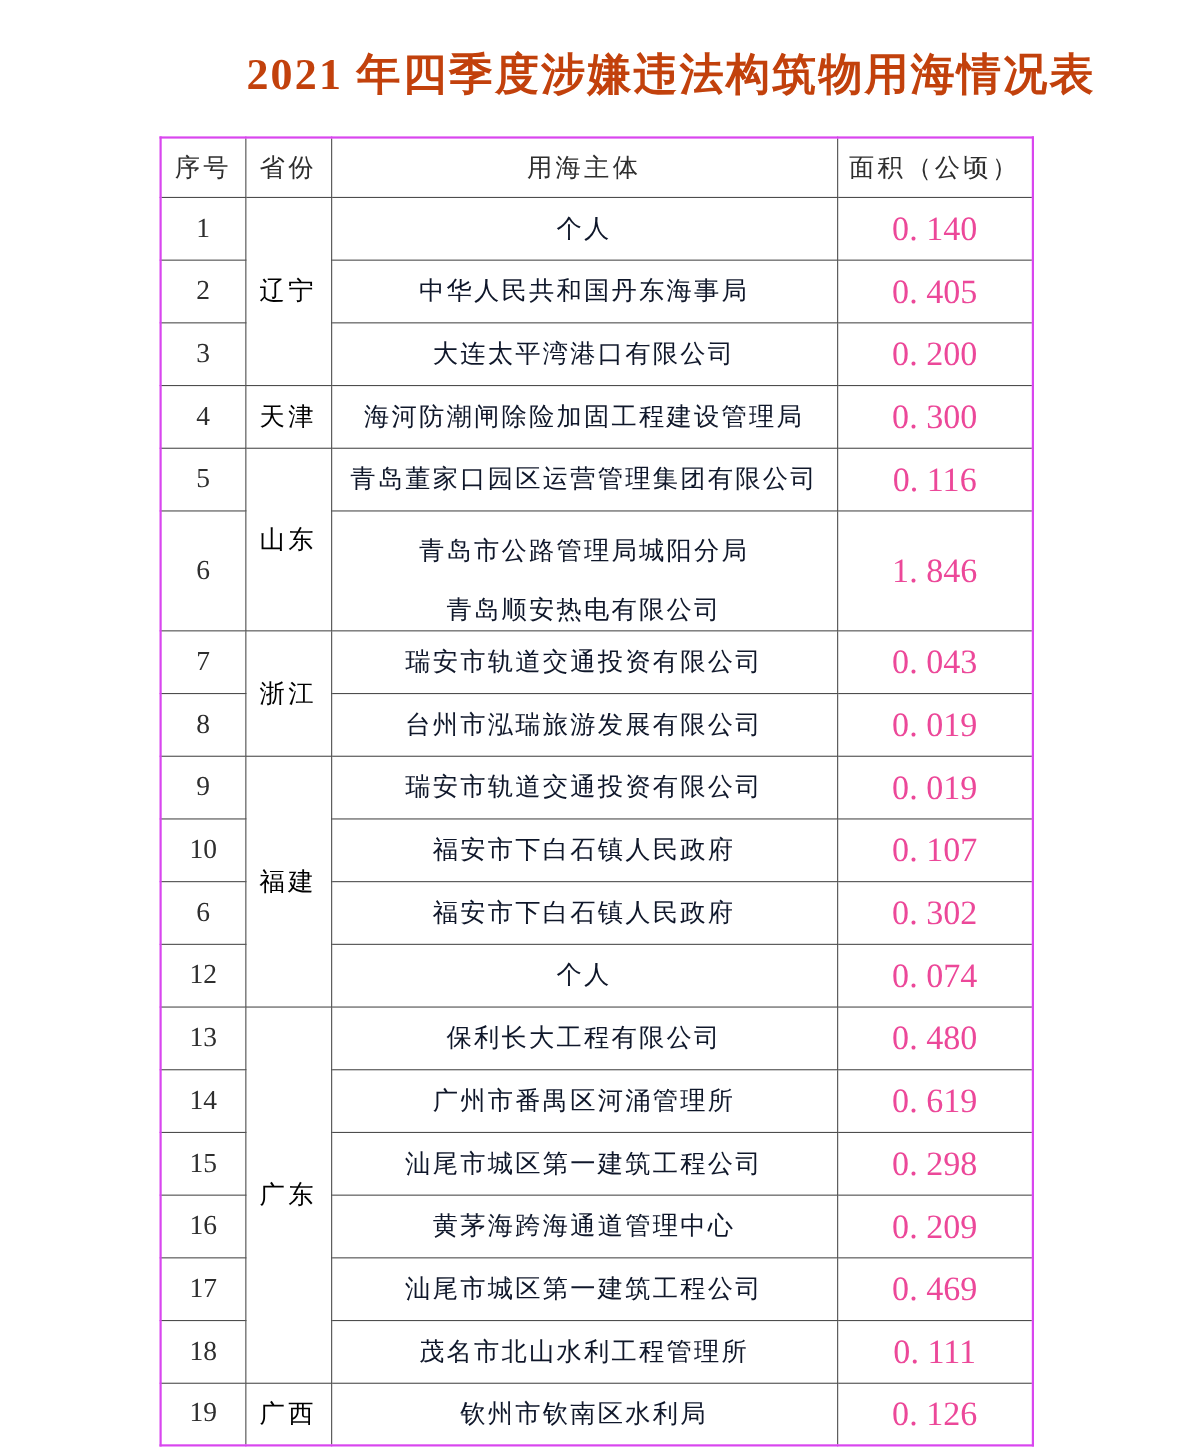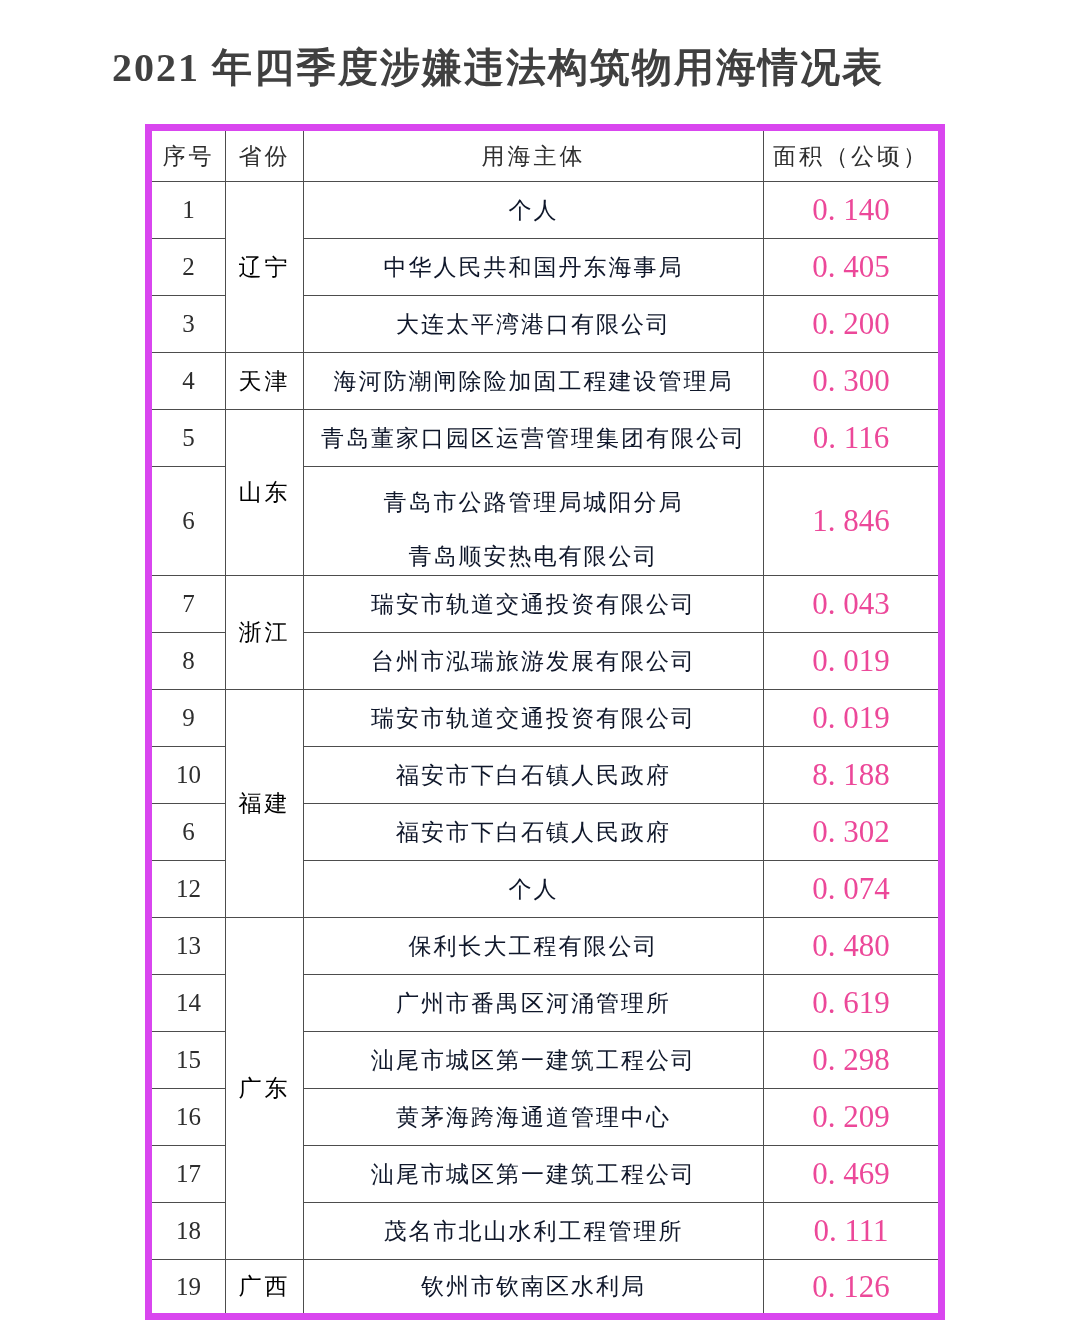--- a/index.html
+++ b/index.html
@@ -14,36 +14,36 @@
     font-family: "Liberation Serif", "DejaVu Serif", serif;
     color: #333333;
     overflow: hidden;
   }
   .doc-title {
     margin: 0;
     position: absolute;
     top: 40px;
     left: 0;
     width: 996px;
-    text-align: center;
+    text-align: right;
     font-size: 40px;
     font-weight: bold;
     letter-spacing: 2px;
-    color: #404040;
+    color: #c2410c;
     font-family: "Liberation Serif", "DejaVu Serif", serif;
   }
   .tbl-wrap {
     position: absolute;
     left: 145px;
     top: 124px;
   }
   table.sea-table {
     border-collapse: collapse;
     table-layout: fixed;
-    border: 7px solid #d946ef;
+    border: 2px solid #d946ef;
   }
   table.sea-table col.c-no   { width: 77px; }
   table.sea-table col.c-prov { width: 78px; }
   table.sea-table col.c-ent  { width: 460px; }
   table.sea-table col.c-area { width: 178px; }
   table.sea-table th,
   table.sea-table td {
     border: 1px solid #4d4d4d;
     text-align: center;
     vertical-align: middle;
@@ -136,21 +136,21 @@
       </tr>
       <tr>
         <td class="no">9</td>
         <td class="prov" rowspan="4">福建</td>
         <td class="entity">瑞安市轨道交通投资有限公司</td>
         <td class="area">0. 019</td>
       </tr>
       <tr>
         <td class="no">10</td>
         <td class="entity">福安市下白石镇人民政府</td>
-        <td class="area">8. 188</td>
+        <td class="area">0. 107</td>
       </tr>
       <tr>
         <td class="no">6</td>
         <td class="entity">福安市下白石镇人民政府</td>
         <td class="area">0. 302</td>
       </tr>
       <tr>
         <td class="no">12</td>
         <td class="entity">个人</td>
         <td class="area">0. 074</td>

